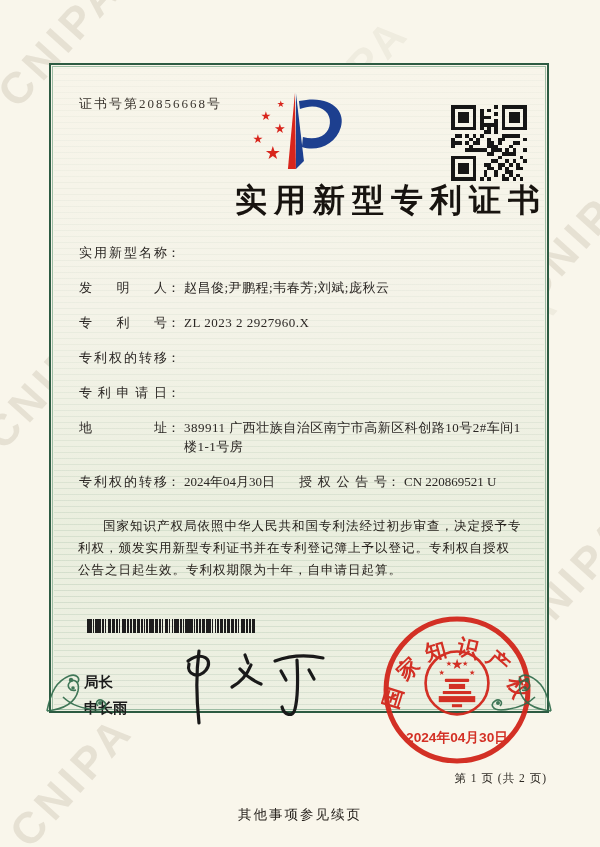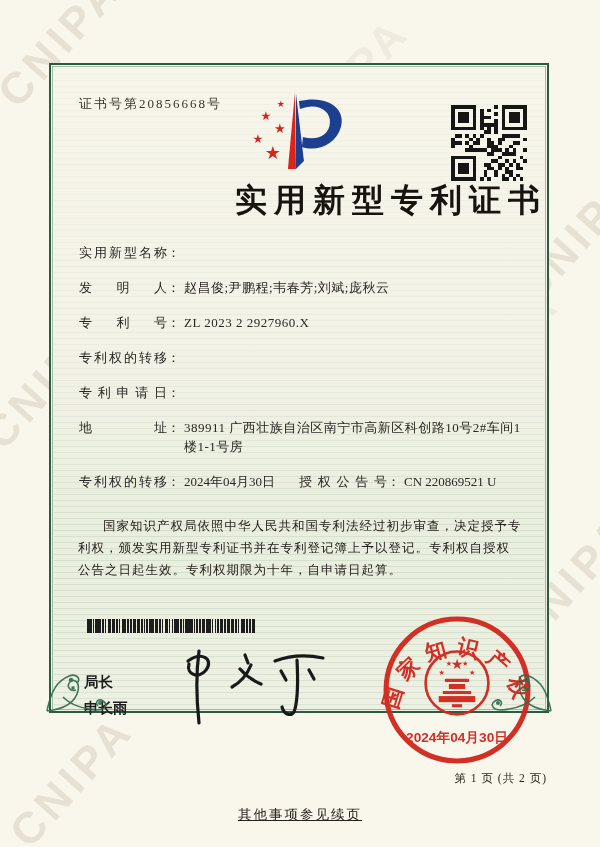--- a/index.html
+++ b/index.html
@@ -61,21 +61,21 @@
   .autograph{position:absolute;left:108px;top:578px;}
   
   .seal{position:absolute;left:330px;top:549px;width:152px;height:152px;opacity:.95;}
   
   .page-num{position:absolute;left:0;right:0;top:706px;text-align:right;font-size:11.5px;letter-spacing:1px;color:#2e2a24;}
   .flourish{position:absolute;bottom:-6px;pointer-events:none;}
   .flourish.right{right:-8px;}
   .flourish.left{left:-8px;transform:scaleX(-1);}
   .footer-note{
     position:absolute;left:0;right:0;top:806px;z-index:2;text-align:center;
-    font-size:13.5px;letter-spacing:2px;color:#26211c;text-decoration:underline;
+    font-size:13.5px;letter-spacing:2px;color:#26211c;
   }
 </style>
 </head>
 <body>
 
 <div class="wm-layer">
   <span class="wm" style="left:-20px;top:16px">CNIPA</span>
   <span class="wm light" style="left:268px;top:58px">CNIPA</span>
   <span class="wm" style="left:498px;top:212px">CNIPA</span>
   <span class="wm" style="left:-34px;top:358px">CNIPA</span>

